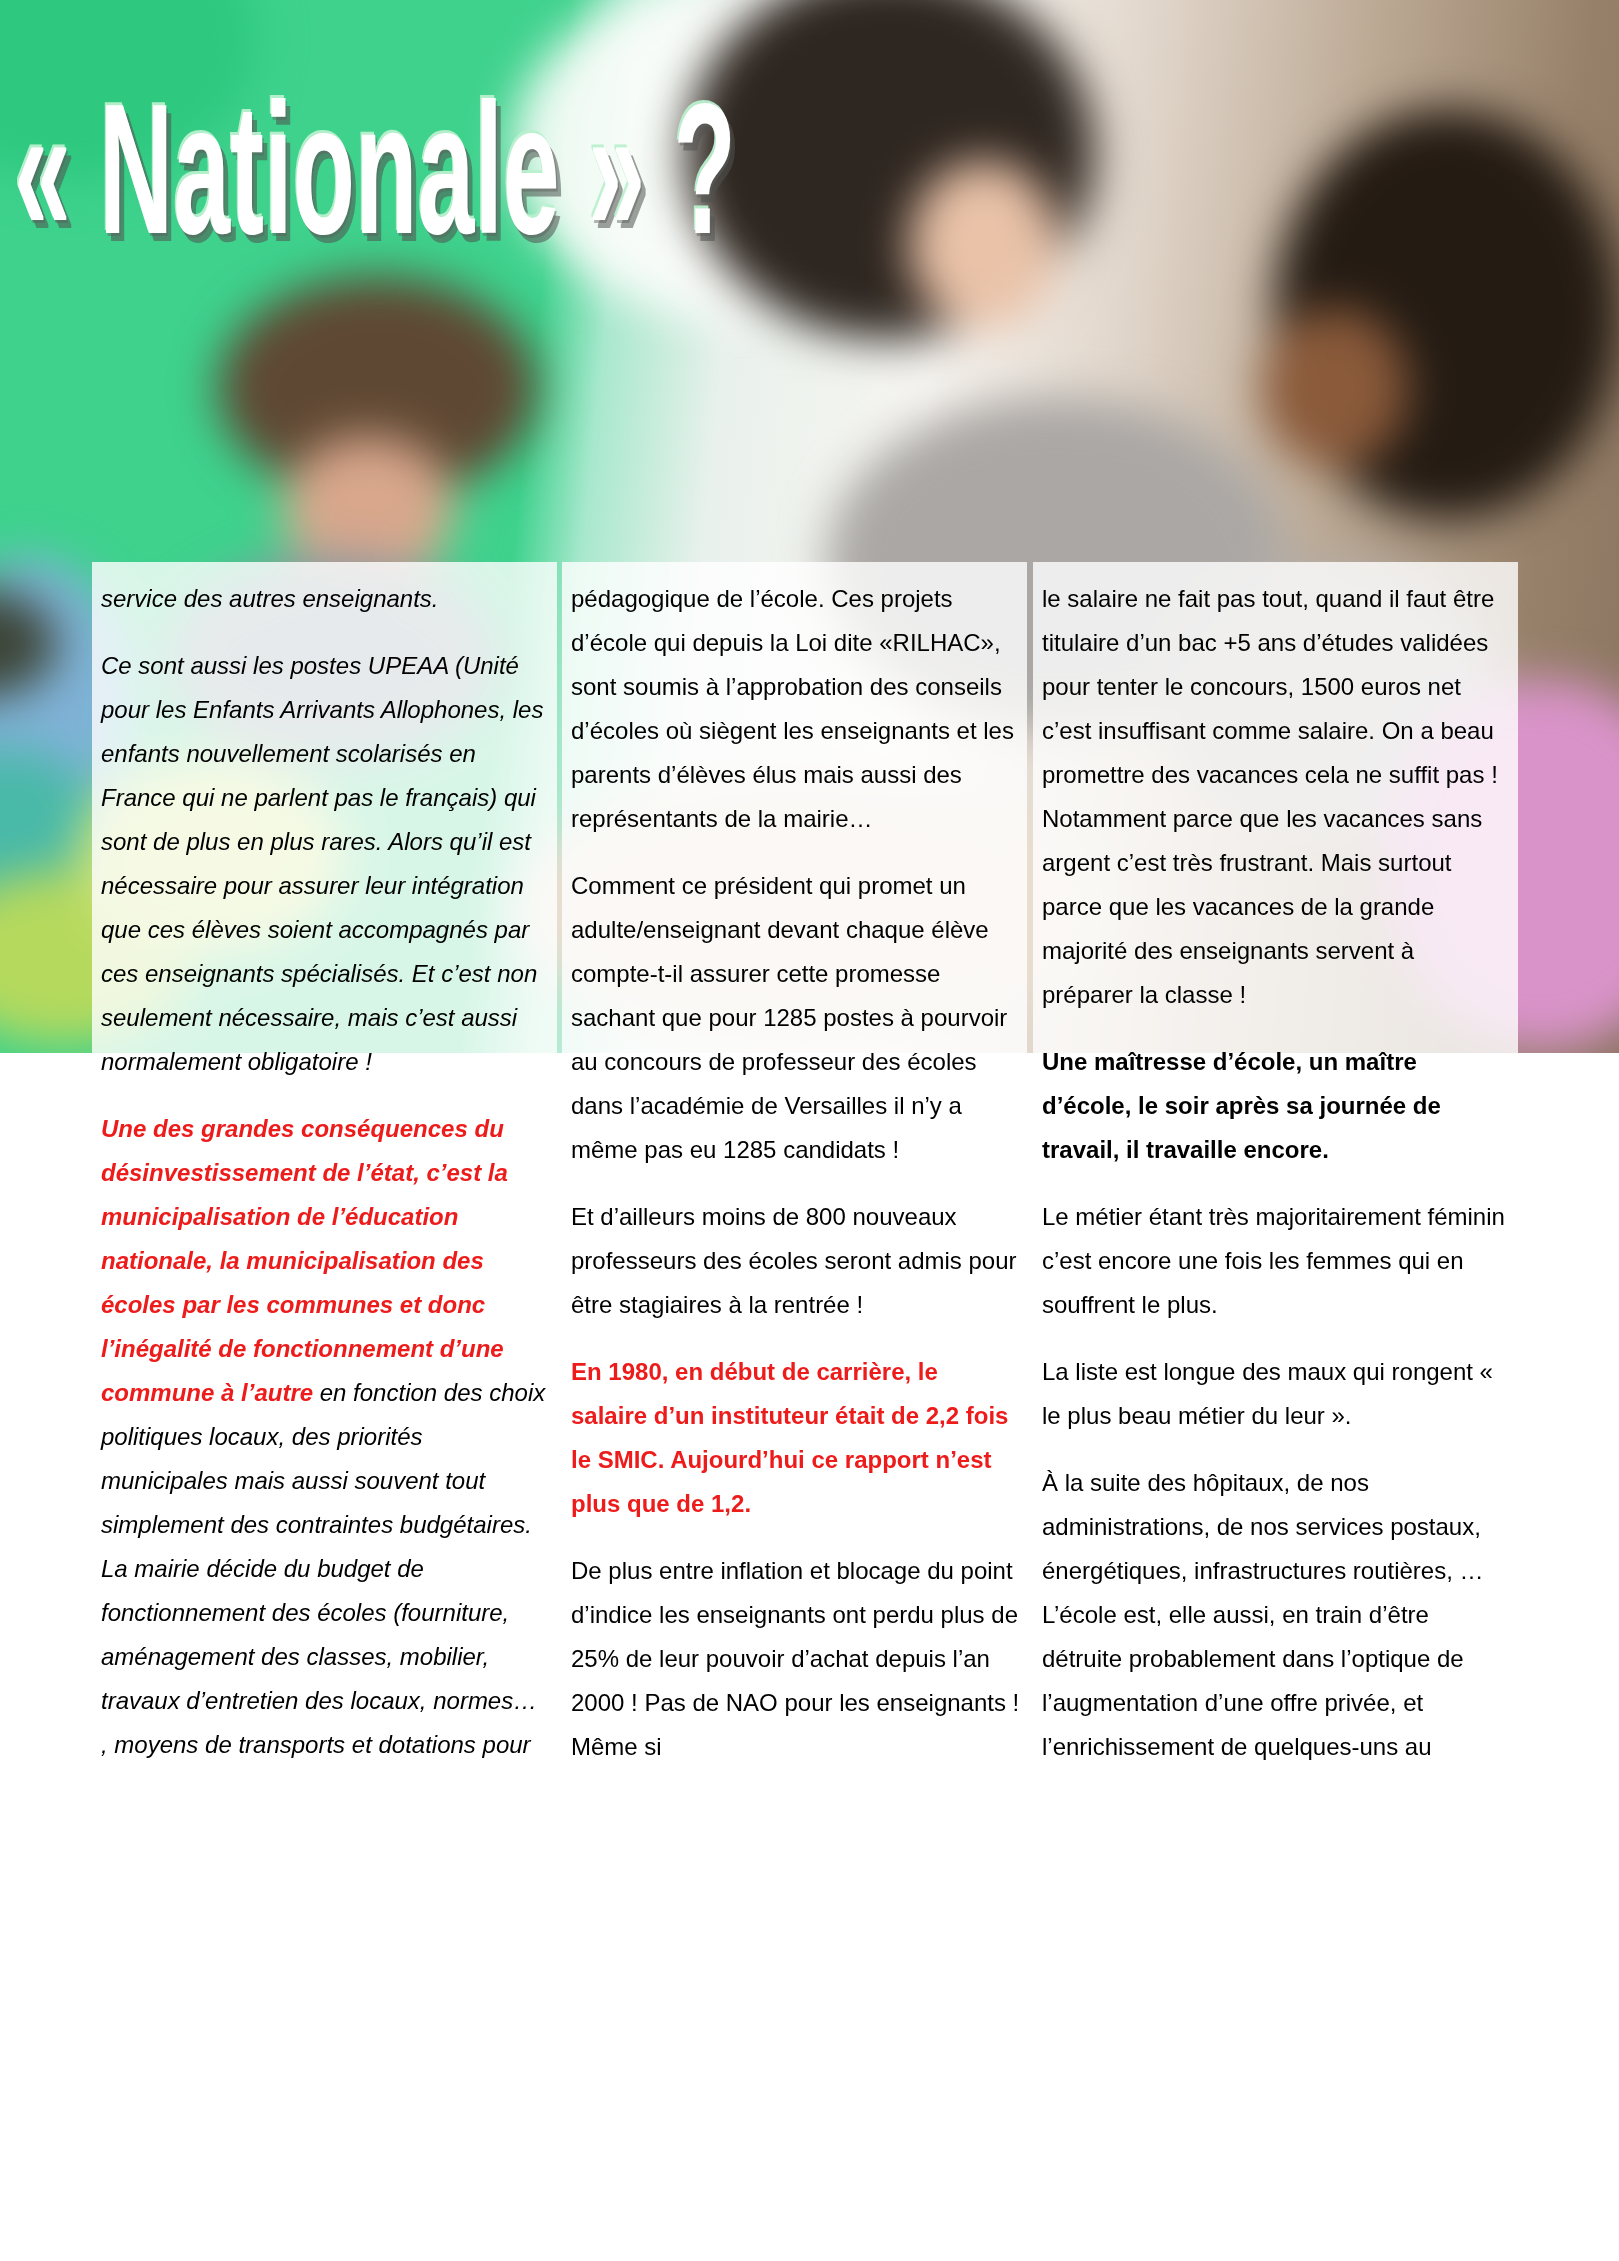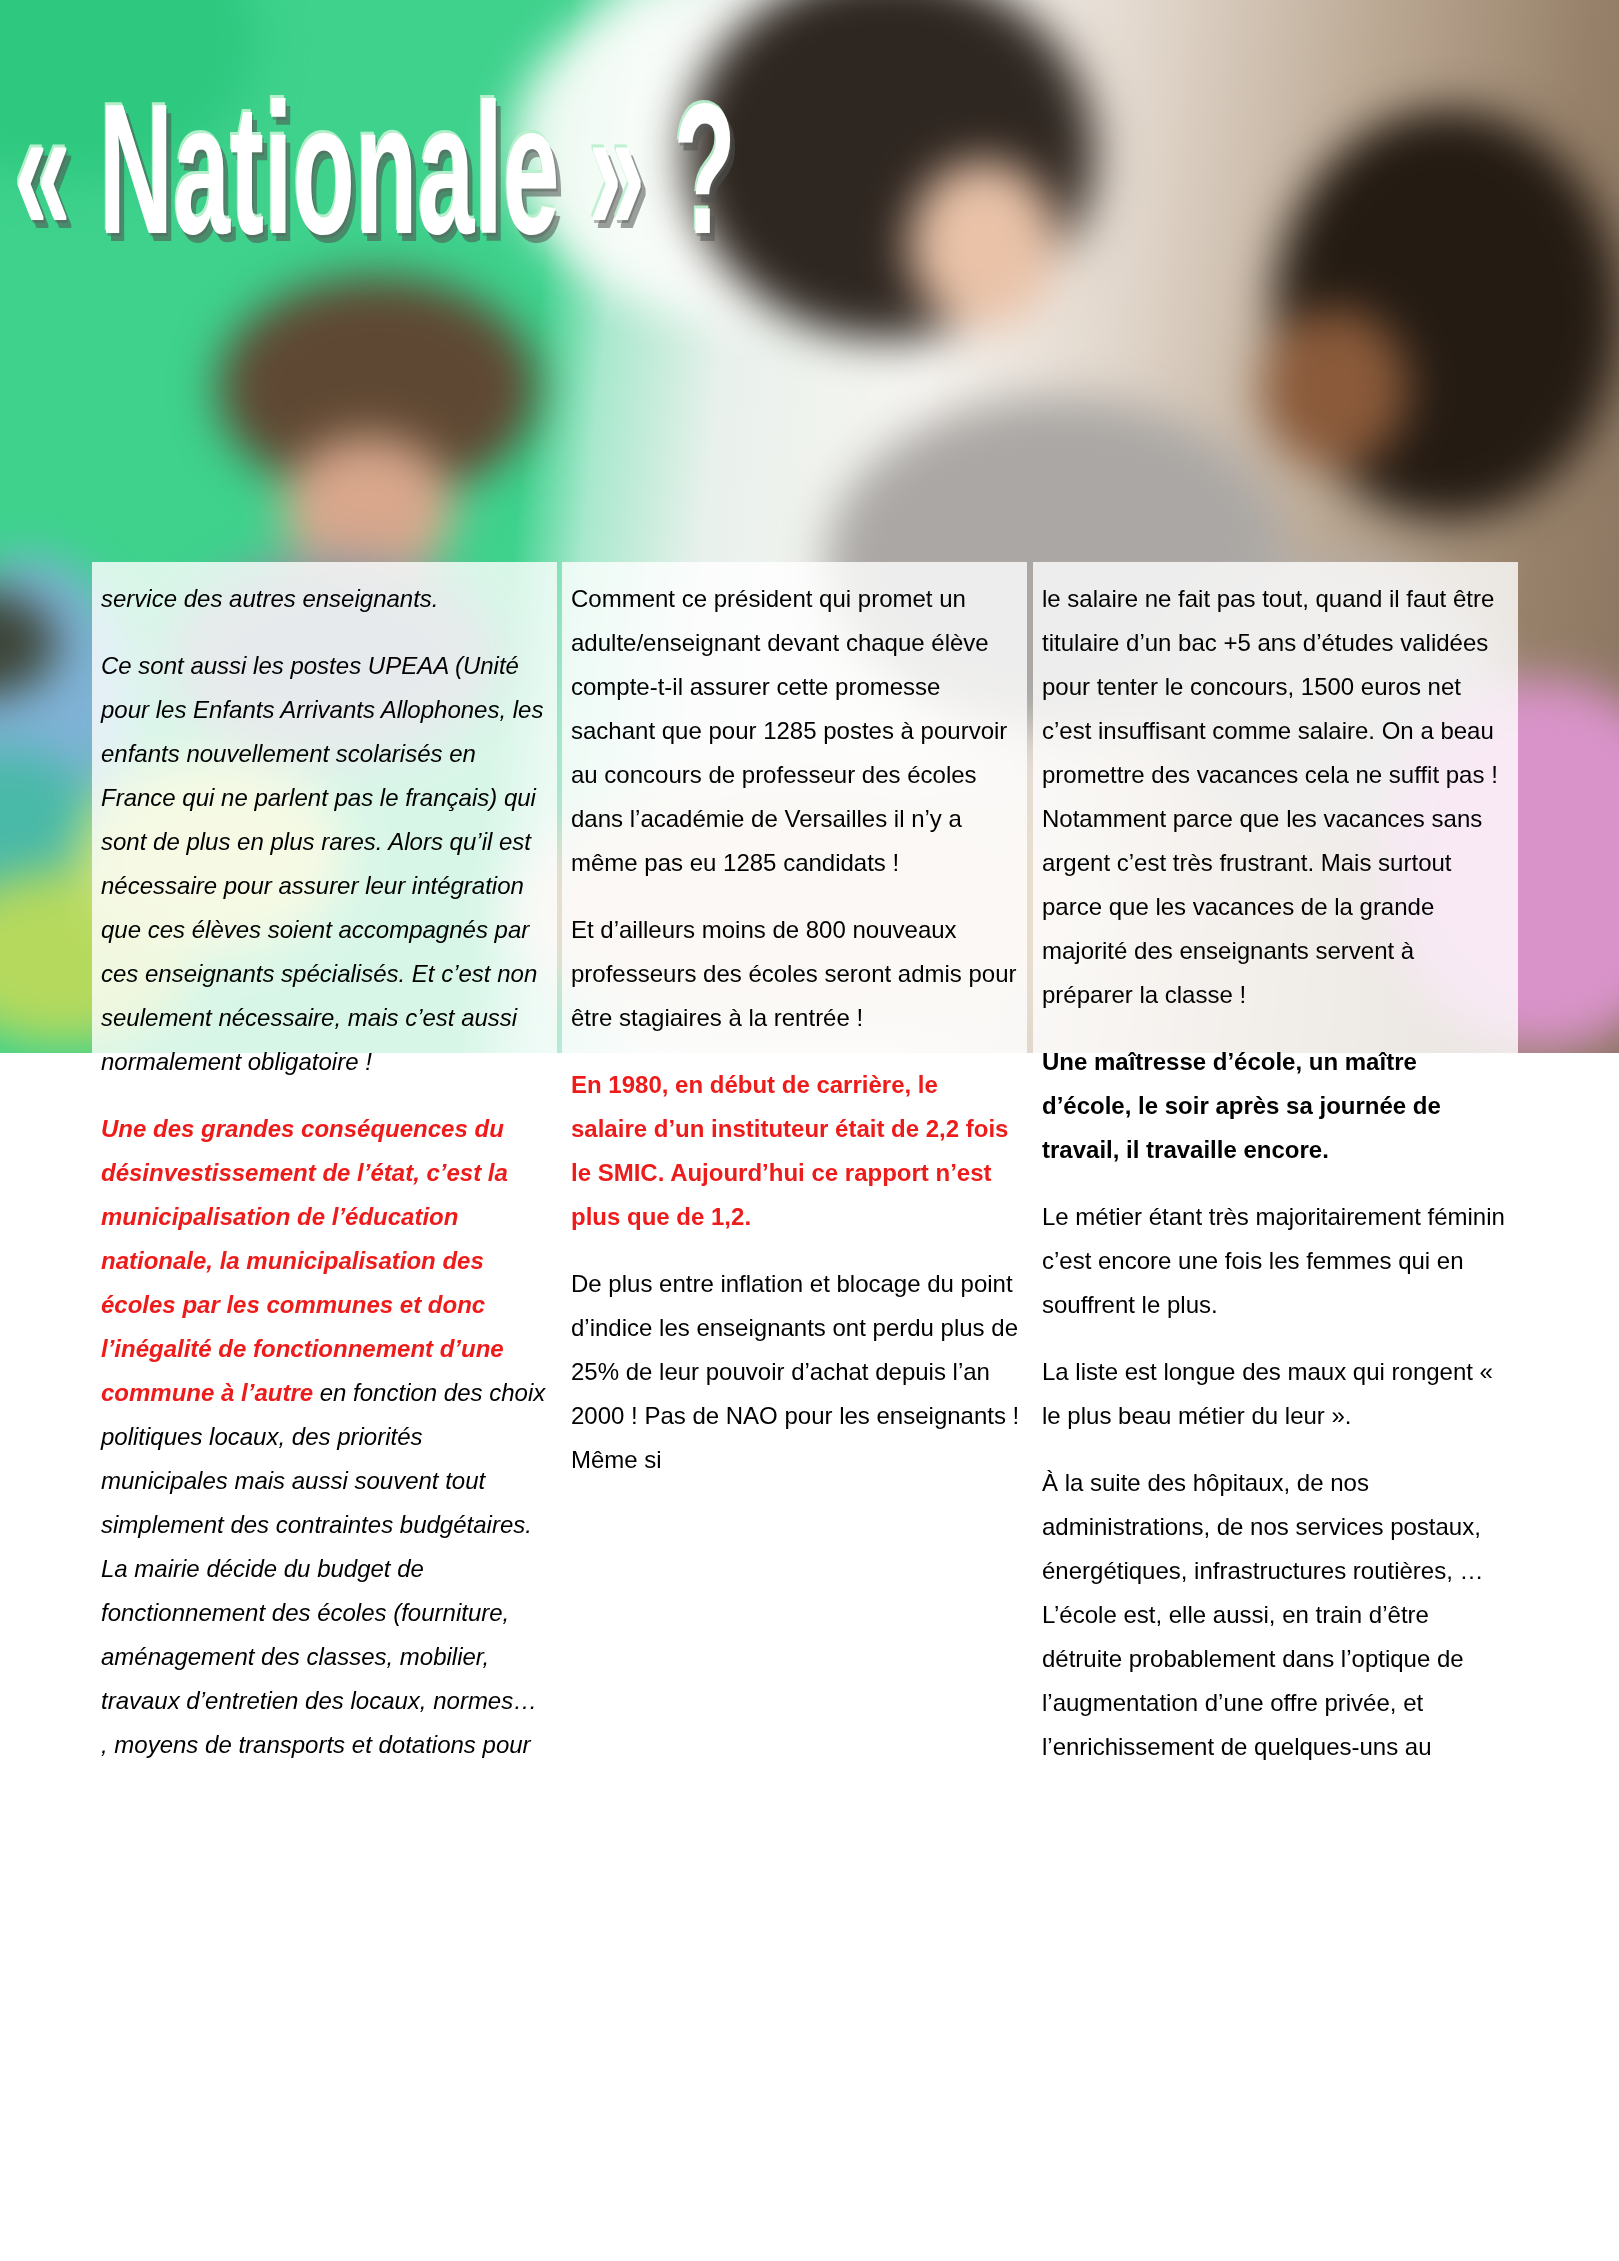--- a/index.html
+++ b/index.html
@@ -131,20 +131,21 @@
   </div>
 
   <h1 class="title">« Nationale » ?</h1>
 
   <div class="col col-1">
       <p class="para"><span class="run-normal">service des autres enseignants.</span></p>
       <p class="para"><span class="run-normal">Ce sont aussi les postes UPEAA (Unité pour les Enfants Arrivants Allophones, les enfants nouvellement scolarisés en France qui ne parlent pas le français) qui sont de plus en plus rares. Alors qu’il est nécessaire pour assurer leur intégration que ces élèves soient accompagnés par ces enseignants spécialisés. Et c’est non seulement nécessaire, mais c’est aussi normalement obligatoire !</span></p>
       <p class="para"><span class="run-red-bold">Une des grandes conséquences du désinvestissement de l’état, c’est la municipalisation de l’éducation nationale, la municipalisation des écoles par les communes et donc l’inégalité de fonctionnement d’une commune à l’autre </span><span class="run-normal">en fonction des choix politiques locaux, des priorités municipales mais aussi souvent tout simplement des contraintes budgétaires. La mairie décide du budget de fonctionnement des écoles (fourniture, aménagement des classes, mobilier, travaux d’entretien des locaux, normes… , moyens de transports et dotations pour les visites… ), les différences entre deux écoles publiques élémentaires peuvent être énormes. Les PEdT (Projet Éducatif de Territoire) deviennent la continuité du projet</span></p>
     </div>
   <div class="col col-2">
+      <p class="para"><span class="run-normal">pédagogique de l’école. Ces projets d’école qui depuis la Loi dite «RILHAC», sont soumis à l’approbation des conseils d’écoles où siègent les enseignants et les parents d’élèves élus mais aussi des représentants de la mairie…</span></p>
       <p class="para"><span class="run-normal">Comment ce président qui promet un adulte/enseignant devant chaque élève compte-t-il assurer cette promesse sachant que pour 1285 postes à pourvoir au concours de professeur des écoles dans l’académie de Versailles il n’y a même pas eu 1285 candidats !</span></p>
       <p class="para"><span class="run-normal">Et d’ailleurs moins de 800 nouveaux professeurs des écoles seront admis pour être stagiaires à la rentrée !</span></p>
       <p class="para"><span class="run-red-bold">En 1980, en début de carrière, le salaire d’un instituteur était de 2,2 fois le SMIC. Aujourd’hui ce rapport n’est plus que de 1,2.</span></p>
       <p class="para"><span class="run-normal">De plus entre inflation et blocage du point d’indice les enseignants ont perdu plus de 25% de leur pouvoir d’achat depuis l’an 2000 ! Pas de NAO pour les enseignants ! Même si</span></p>
     </div>
   <div class="col col-3">
       <p class="para"><span class="run-normal">le salaire ne fait pas tout, quand il faut être titulaire d’un bac +5 ans d’études validées pour tenter le concours, 1500 euros net c’est insuffisant comme salaire. On a beau promettre des vacances cela ne suffit pas ! Notamment parce que les vacances sans argent c’est très frustrant. Mais surtout parce que les vacances de la grande majorité des enseignants servent à préparer la classe !</span></p>
       <p class="para"><span class="run-bold">Une maîtresse d’école, un maître d’école, le soir après sa journée de travail, il travaille encore.</span></p>
       <p class="para"><span class="run-normal">Le métier étant très majoritairement féminin c’est encore une fois les femmes qui en souffrent le plus.</span></p>
       <p class="para"><span class="run-normal">La liste est longue des maux qui rongent « le plus beau métier du leur ».</span></p>

